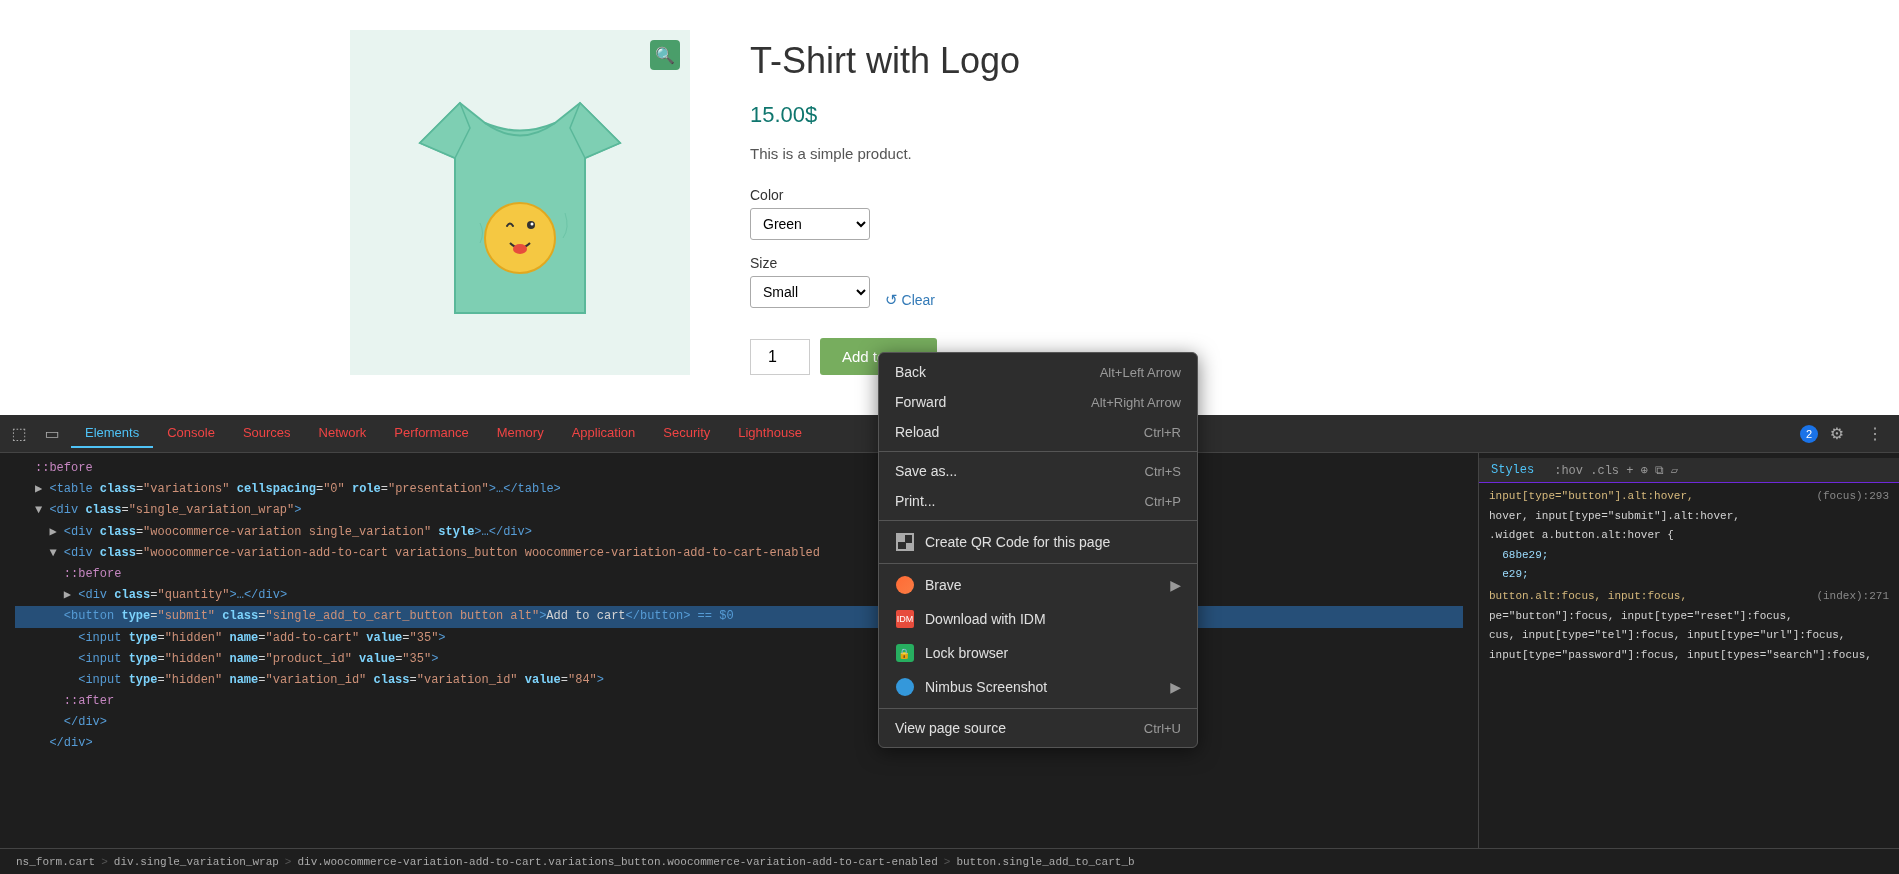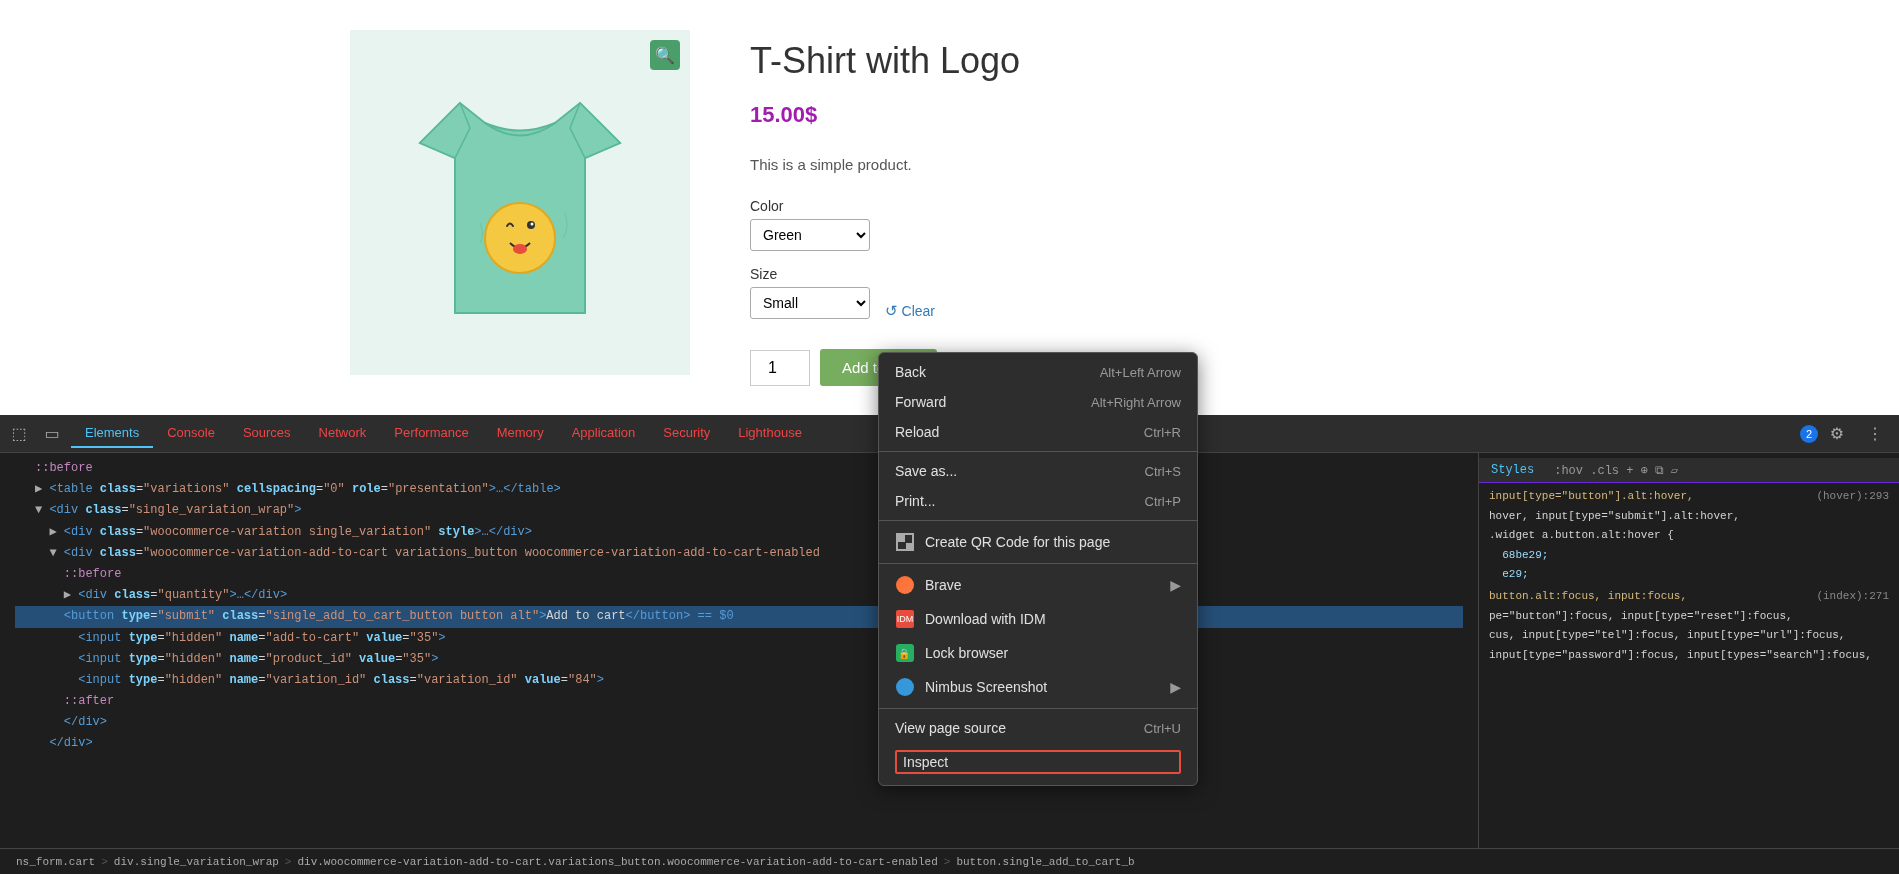--- a/index.html
+++ b/index.html
@@ -55,23 +55,22 @@
 
     .product-title {
       font-size: 36px;
       font-weight: 400;
       color: #333;
       margin-bottom: 20px;
     }
 
     .product-price {
       font-size: 22px;
-      color: #a21caf;
-      margin-bottom: 28px;
-      font-weight: bold;
+      color: #0f766e;
+      margin-bottom: 17px;
     }
 
     .product-description {
       font-size: 15px;
       color: #555;
       margin-bottom: 25px;
     }
 
     .product-option-label {
       font-size: 14px;
@@ -524,21 +523,21 @@
     </div>
 
     <div class="devtools-css">
       <div class="devtools-sub-tabs">
         <div class="devtools-sub-tab" style="color:#4fc3f7">Styles</div>
         <div style="display:flex;align-items:center;padding:0 8px;color:#999;font-size:12px;">:hov .cls + ⊕ ⧉ ▱</div>
       </div>
       <div style="padding: 4px 0; font-family: 'Courier New', monospace; font-size: 11px; color: #d4d4d4;">
         <div class="css-line">
           <span class="selector">input[type="button"].alt:hover,</span>
-          <span class="source" style="color:#888;float:right;">(hover):293</span>
+          <span class="source" style="color:#888;float:right;">(focus):293</span>
         </div>
         <div class="css-line">
           <span style="color:#d4d4d4;">hover, input[type="submit"].alt:hover,</span>
         </div>
         <div class="css-line">
           <span style="color:#d4d4d4;">.widget a.button.alt:hover {</span>
         </div>
         <div class="css-line">
           &nbsp;&nbsp;<span style="color:#9cdcfe;">68be29;</span>
         </div>
@@ -633,16 +632,13 @@
       <span class="nimbus-icon"></span>
     </span>
     <span class="ctx-item-label">Nimbus Screenshot</span>
     <span class="ctx-item-arrow">▶</span>
   </div>
   <div class="ctx-separator"></div>
   <div class="ctx-item">
     <span class="ctx-item-label">View page source</span>
     <span class="ctx-item-shortcut">Ctrl+U</span>
   </div>
-  <div class="ctx-item inspect-item">
-    <span class="ctx-item-label">Inspect</span>
-  </div>
 </div>
 
 </body></html>

